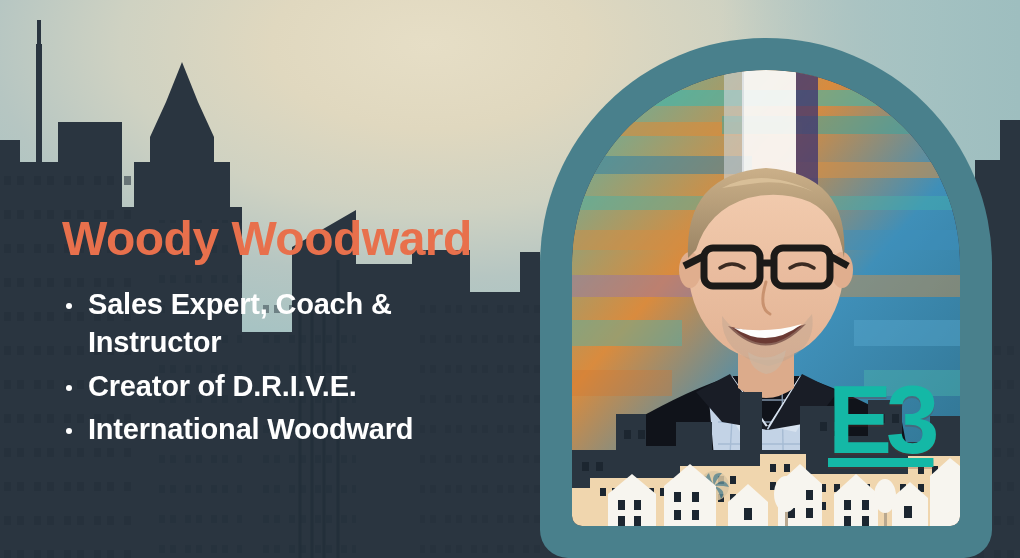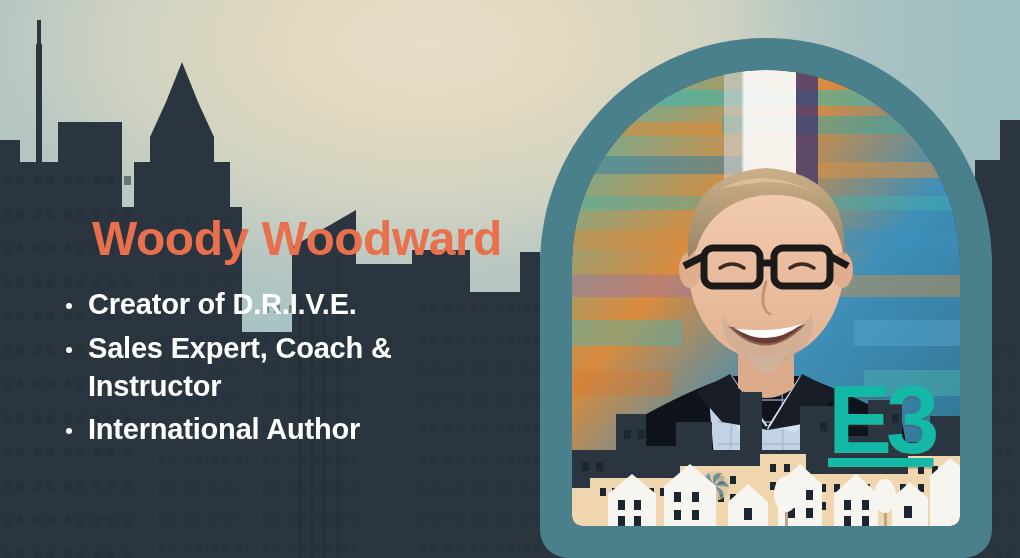--- a/index.html
+++ b/index.html
@@ -39,21 +39,20 @@
     width: 470px;
     z-index: 6;
   }
   .name {
     font-size: 48px;
     font-weight: 800;
     letter-spacing: -0.5px;
     color: #e8704c;
     line-height: 1.05;
     white-space: nowrap;
-    text-align: center;
   }
   .bullets {
     margin-top: 22px;
     list-style: none;
   }
   .bullets li {
     position: relative;
     color: #ffffff;
     font-size: 29px;
     font-weight: 800;
@@ -169,23 +168,23 @@
         <line x1="787" y1="230" x2="787" y2="300"></line>
       </g>
 
       <rect x="37" y="20" width="4" height="26" fill="#2a3540"></rect>
     </svg>
   </div>
 
   <div class="text-block">
     <div class="name">Woody Woodward</div>
     <ul class="bullets">
+      <li>Sales Expert, Coach &amp; Instructor</li>
       <li>Creator of D.R.I.V.E.</li>
-      <li>Sales Expert, Coach &amp; Instructor</li>
-      <li>International Author</li>
+      <li>International Woodward</li>
     </ul>
   </div>
 
   <div class="arch-wrap">
     <div class="arch-frame"></div>
     <div class="arch-photo">
       <div class="photo-inner">
         <svg viewBox="0 0 388 456" xmlns="http://www.w3.org/2000/svg">
           <defs>
             <linearGradient id="muralG" x1="0" y1="0" x2="1" y2="1">

